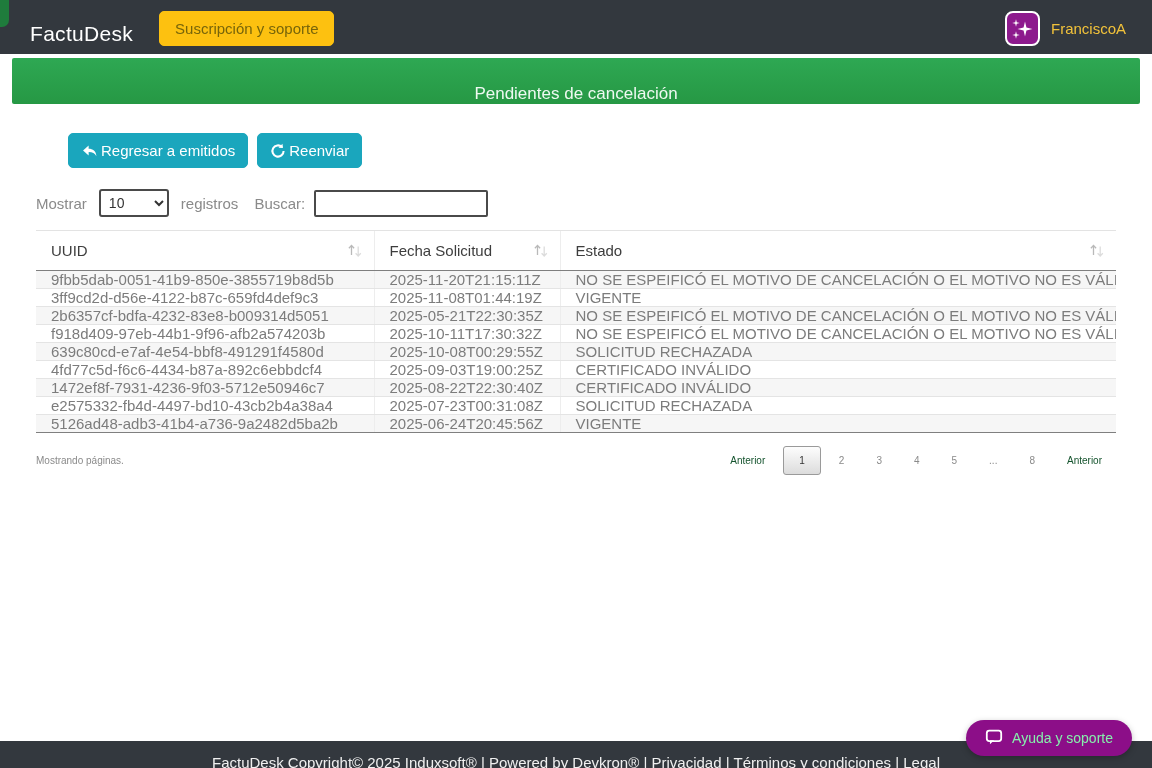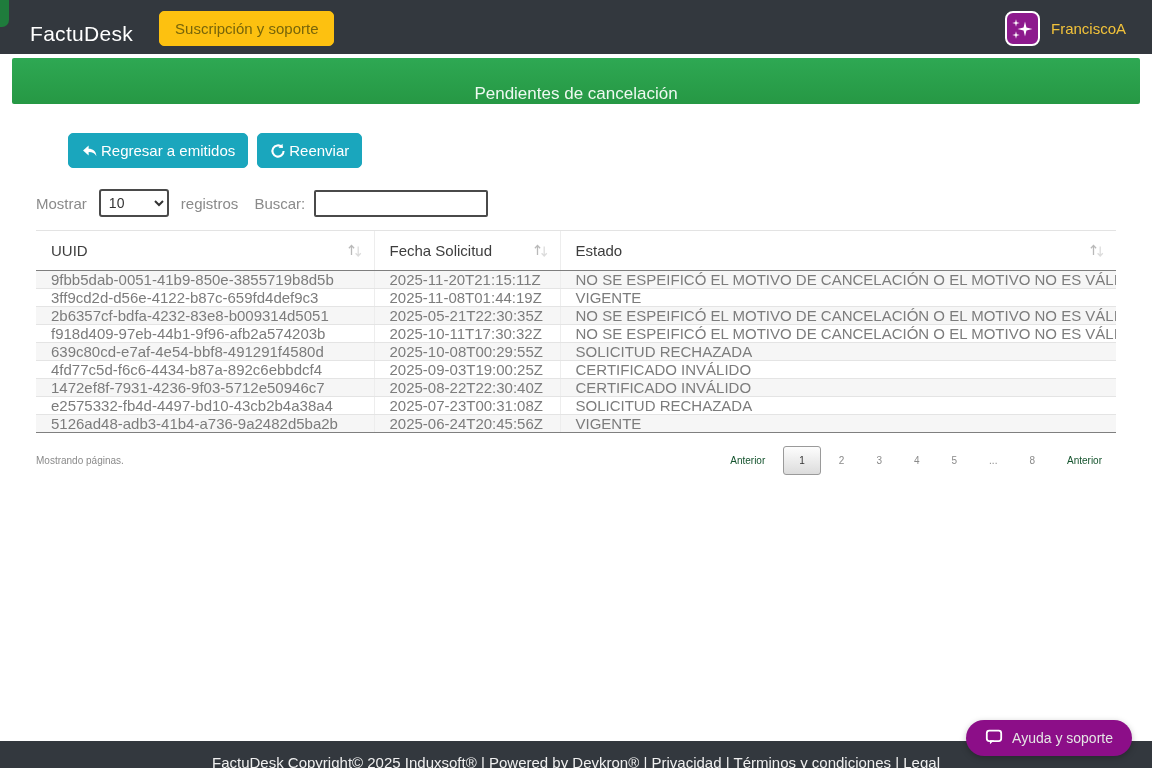--- a/index.html
+++ b/index.html
@@ -104,21 +104,21 @@
   .pager .pg.nav-btn{ color:#14532d; }
   .pager .pg.current{
     border:1px solid #9a9a9a; background:linear-gradient(180deg,#fdfdfd,#dcdcdc);
     color:#333; padding:8px 15px;
   }
   .pager .pg.ellipsis{ cursor:default; }
 
   
   .help-pill{
     position:absolute; right:20px; bottom:12px; height:36px; z-index:6;
-    background:var(--help-purple); color:#e5e5e5; border:none; border-radius:18px;
+    background:var(--help-purple); color:#86efac; border:none; border-radius:18px;
     display:flex; align-items:center; gap:9px; padding:0 19px; font-size:14px;
     cursor:pointer; font-family:inherit; box-shadow:0 2px 6px rgba(0,0,0,.25);
   }
 
   
   .bottom-bar{
     position:absolute; left:0; bottom:0; width:100%; height:27px;
     background:var(--dark); overflow:hidden;
   }
   .bottom-bar span{

